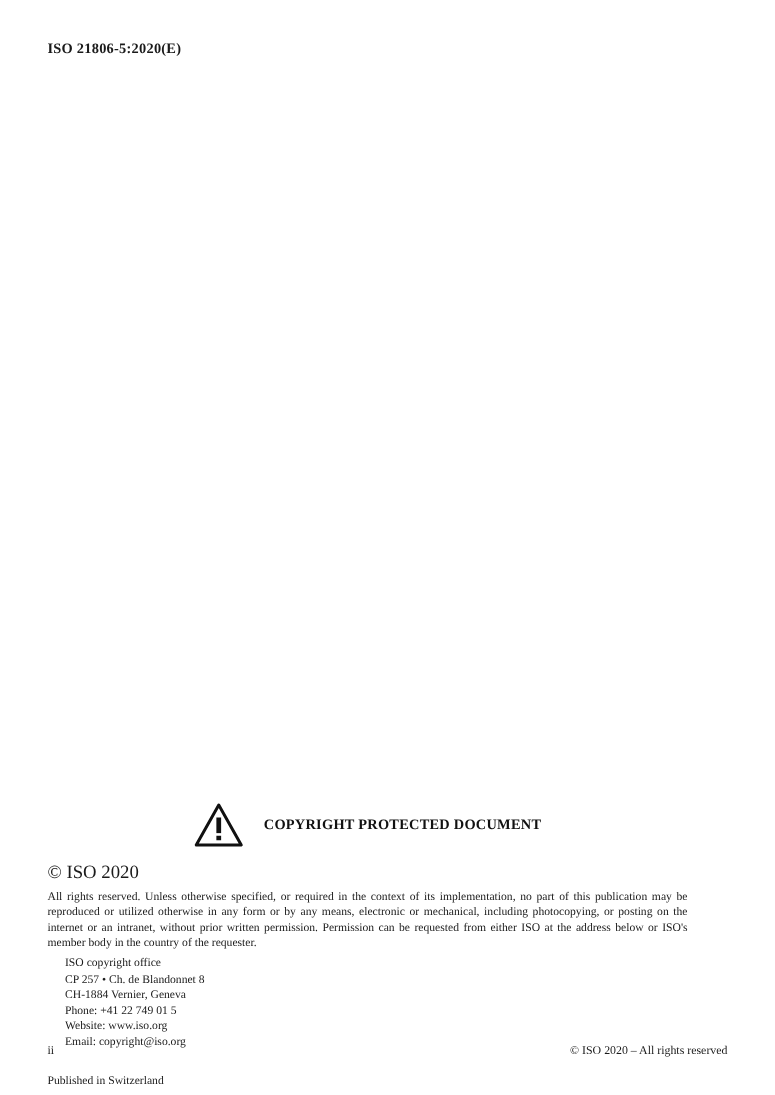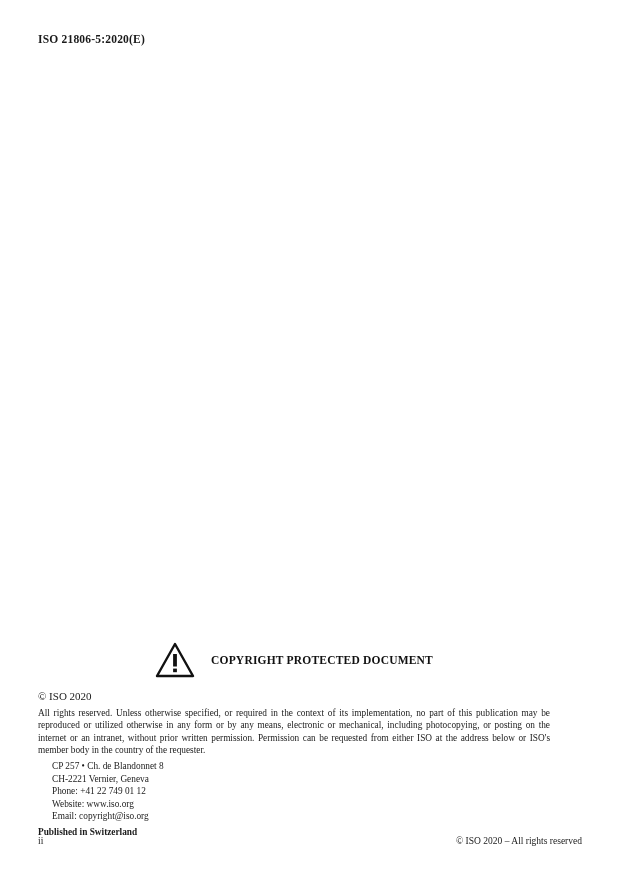--- a/index.html
+++ b/index.html
@@ -55,42 +55,41 @@
   .cp-title {
     font-family: "Liberation Serif", serif;
     font-weight: bold;
     font-size: 11.5px;
     letter-spacing: 0.2px;
     margin-left: 16px;
     color: #111111;
   }
   .cp-year {
     margin-top: 10px;
-    font-size: 11px;
+    font-size: 15px;
     color: #1a1a1a;
   }
   .cp-body {
     margin-top: 5px;
     font-size: 9.3px;
     line-height: 1.32;
     text-align: justify;
     color: #1a1a1a;
   }
   .cp-address {
     margin-top: 4px;
     margin-left: 14px;
     font-size: 9.3px;
     line-height: 1.35;
     color: #1a1a1a;
   }
   .cp-published {
-    margin-top: 4px;
+    margin-top: 20px;
     font-size: 9.3px;
     color: #1a1a1a;
-    font-weight: bold;
   }
   .footer {
     position: absolute;
     left: 38px;
     right: 38px;
     top: 836px;
     display: flex;
     justify-content: space-between;
     align-items: flex-end;
     font-size: 9.5px;
@@ -122,23 +121,24 @@
         </svg>
       </span>
       <span class="cp-title">COPYRIGHT PROTECTED DOCUMENT</span>
     </div>
 
     <div class="cp-year">©  ISO 2020</div>
 
     <div class="cp-body">All rights reserved. Unless otherwise specified, or required in the context of its implementation, no part of this publication may be reproduced or utilized otherwise in any form or by any means, electronic or mechanical, including photocopying, or posting on the internet or an intranet, without prior written permission. Permission can be requested from either ISO at the address below or ISO's member body in the country of the requester.</div>
 
     <div class="cp-address">
+      <div>ISO copyright office</div>
       <div>CP 257 • Ch. de Blandonnet 8</div>
-      <div>CH-2221 Vernier, Geneva</div>
-      <div>Phone: +41 22 749 01 12</div>
+      <div>CH-1884 Vernier, Geneva</div>
+      <div>Phone: +41 22 749 01 5</div>
       <div>Website: www.iso.org</div>
       <div>Email: copyright@iso.org</div>
     </div>
 
     <div class="cp-published">Published in Switzerland</div>
   </div>
 
   <div class="footer">
     <span class="footer-left">ii</span>
     <span class="footer-right">© ISO 2020 – All rights reserved</span>

